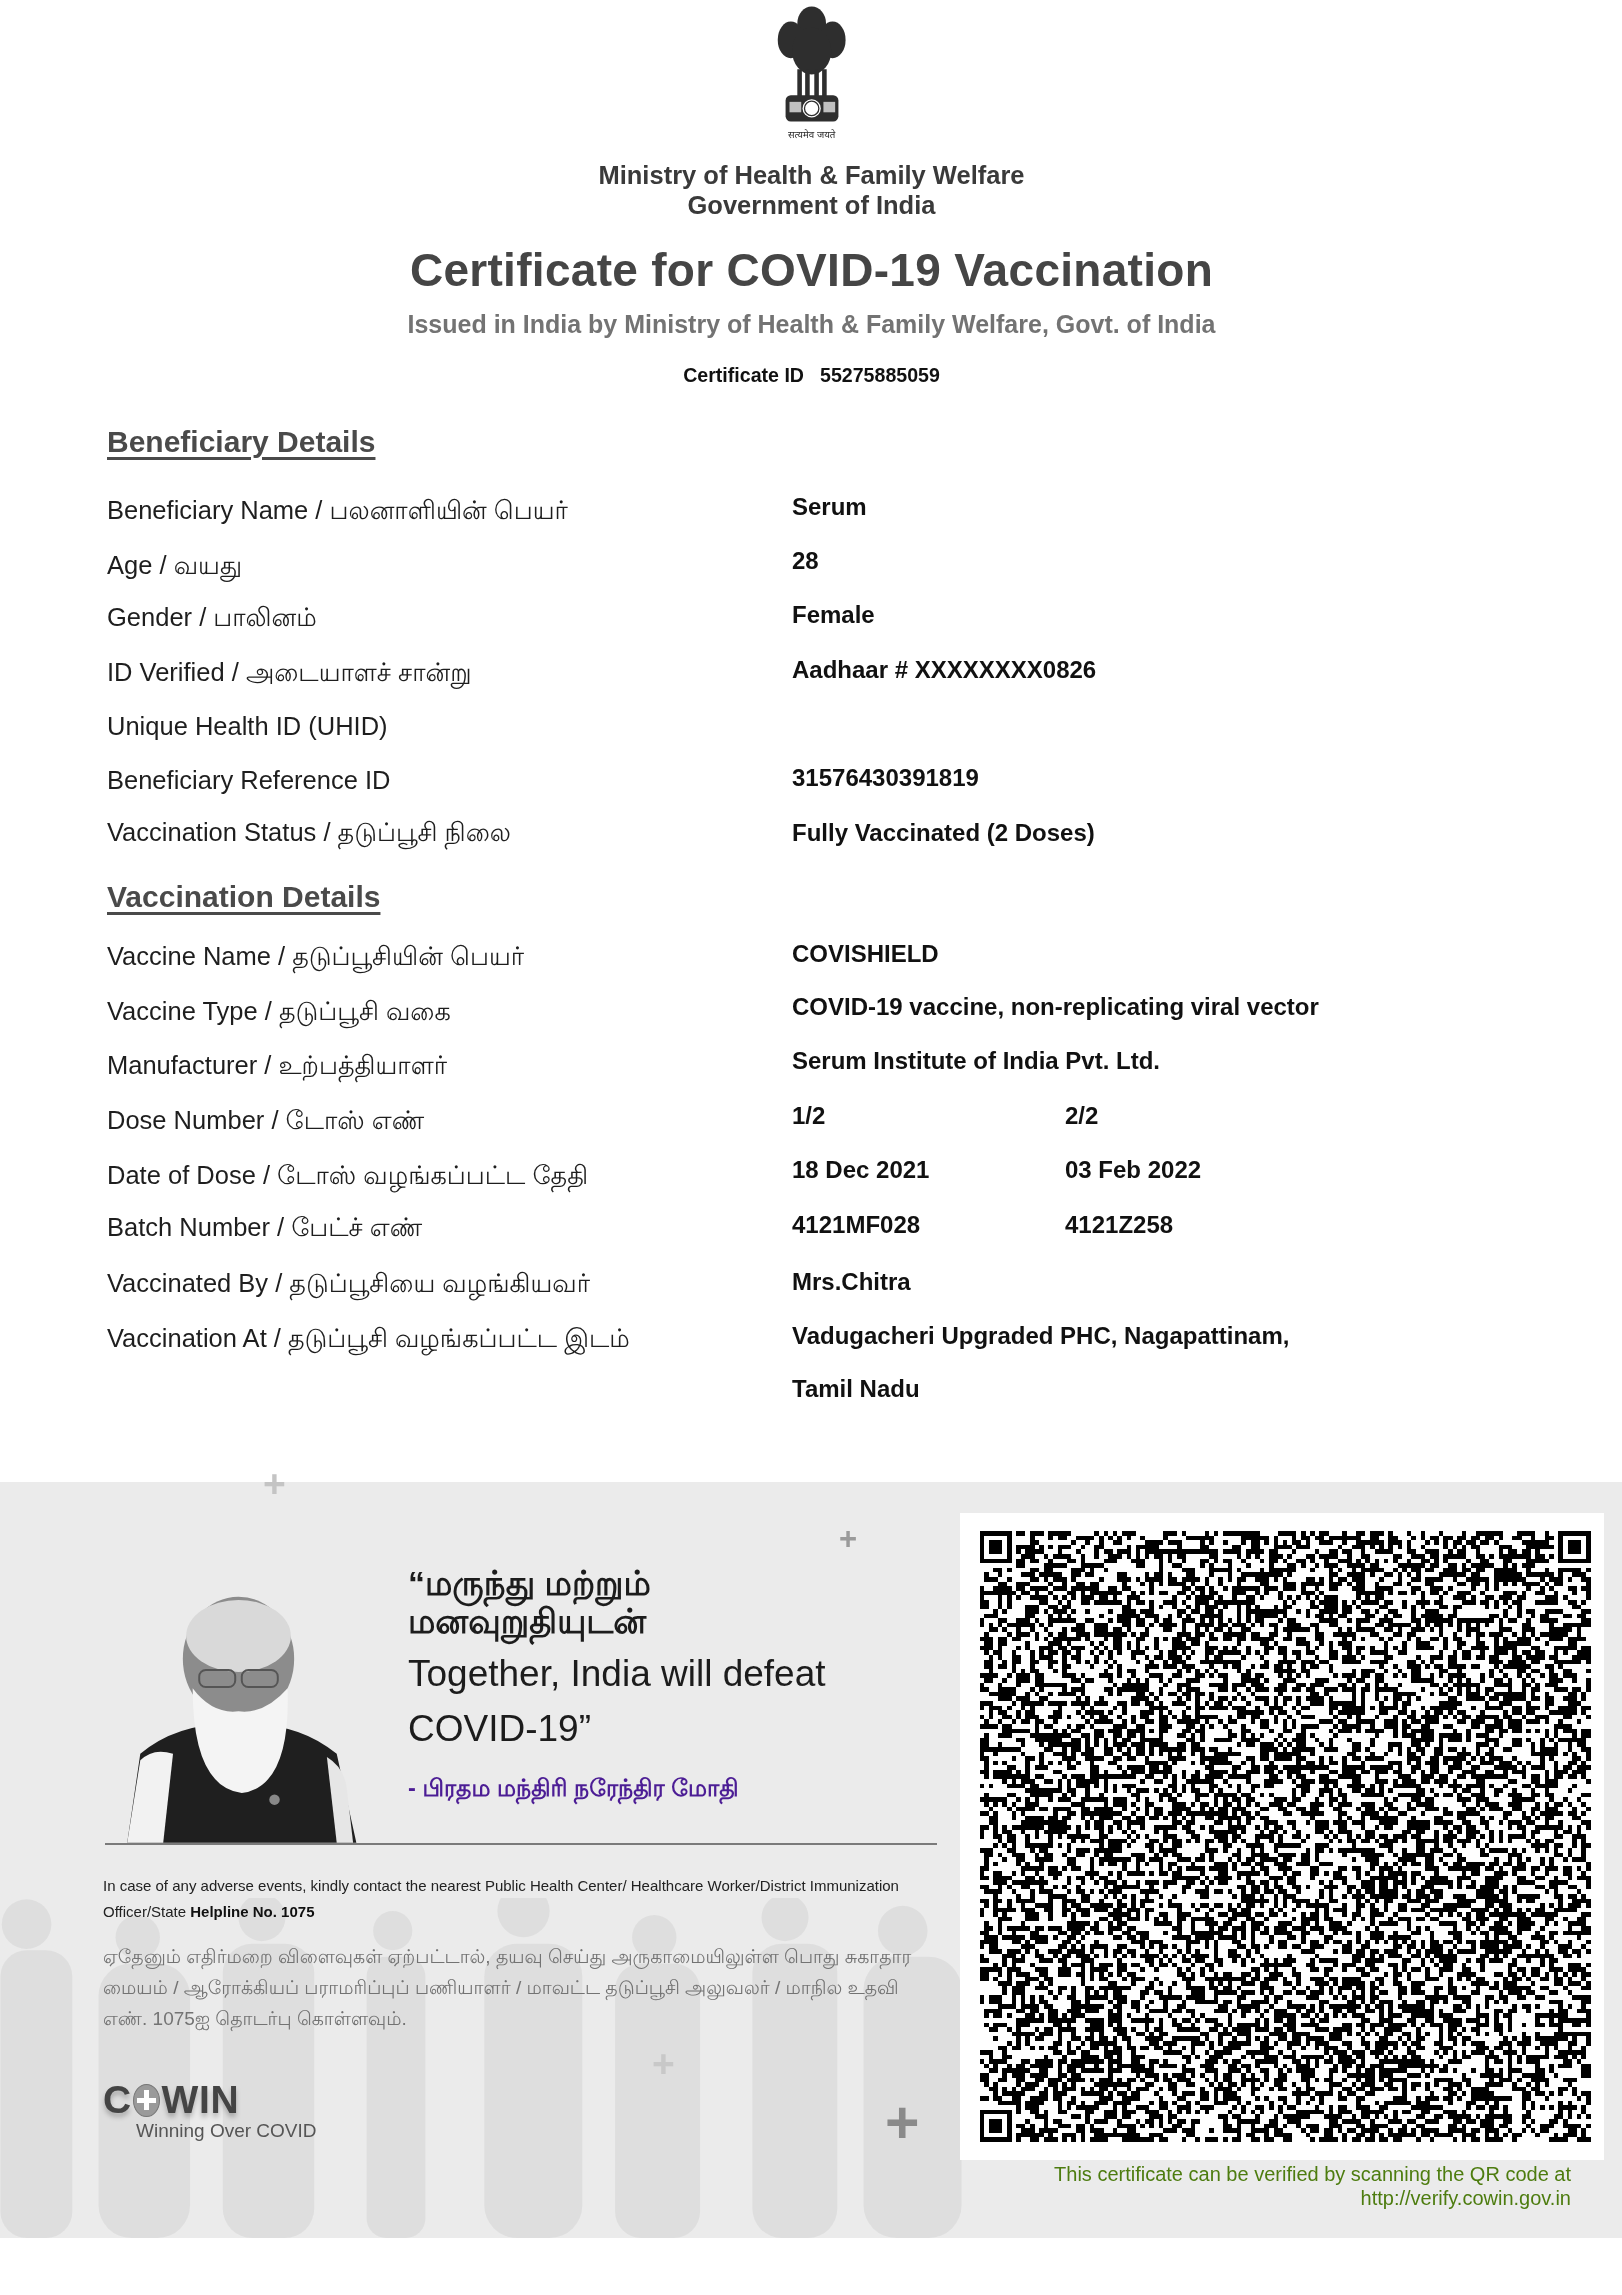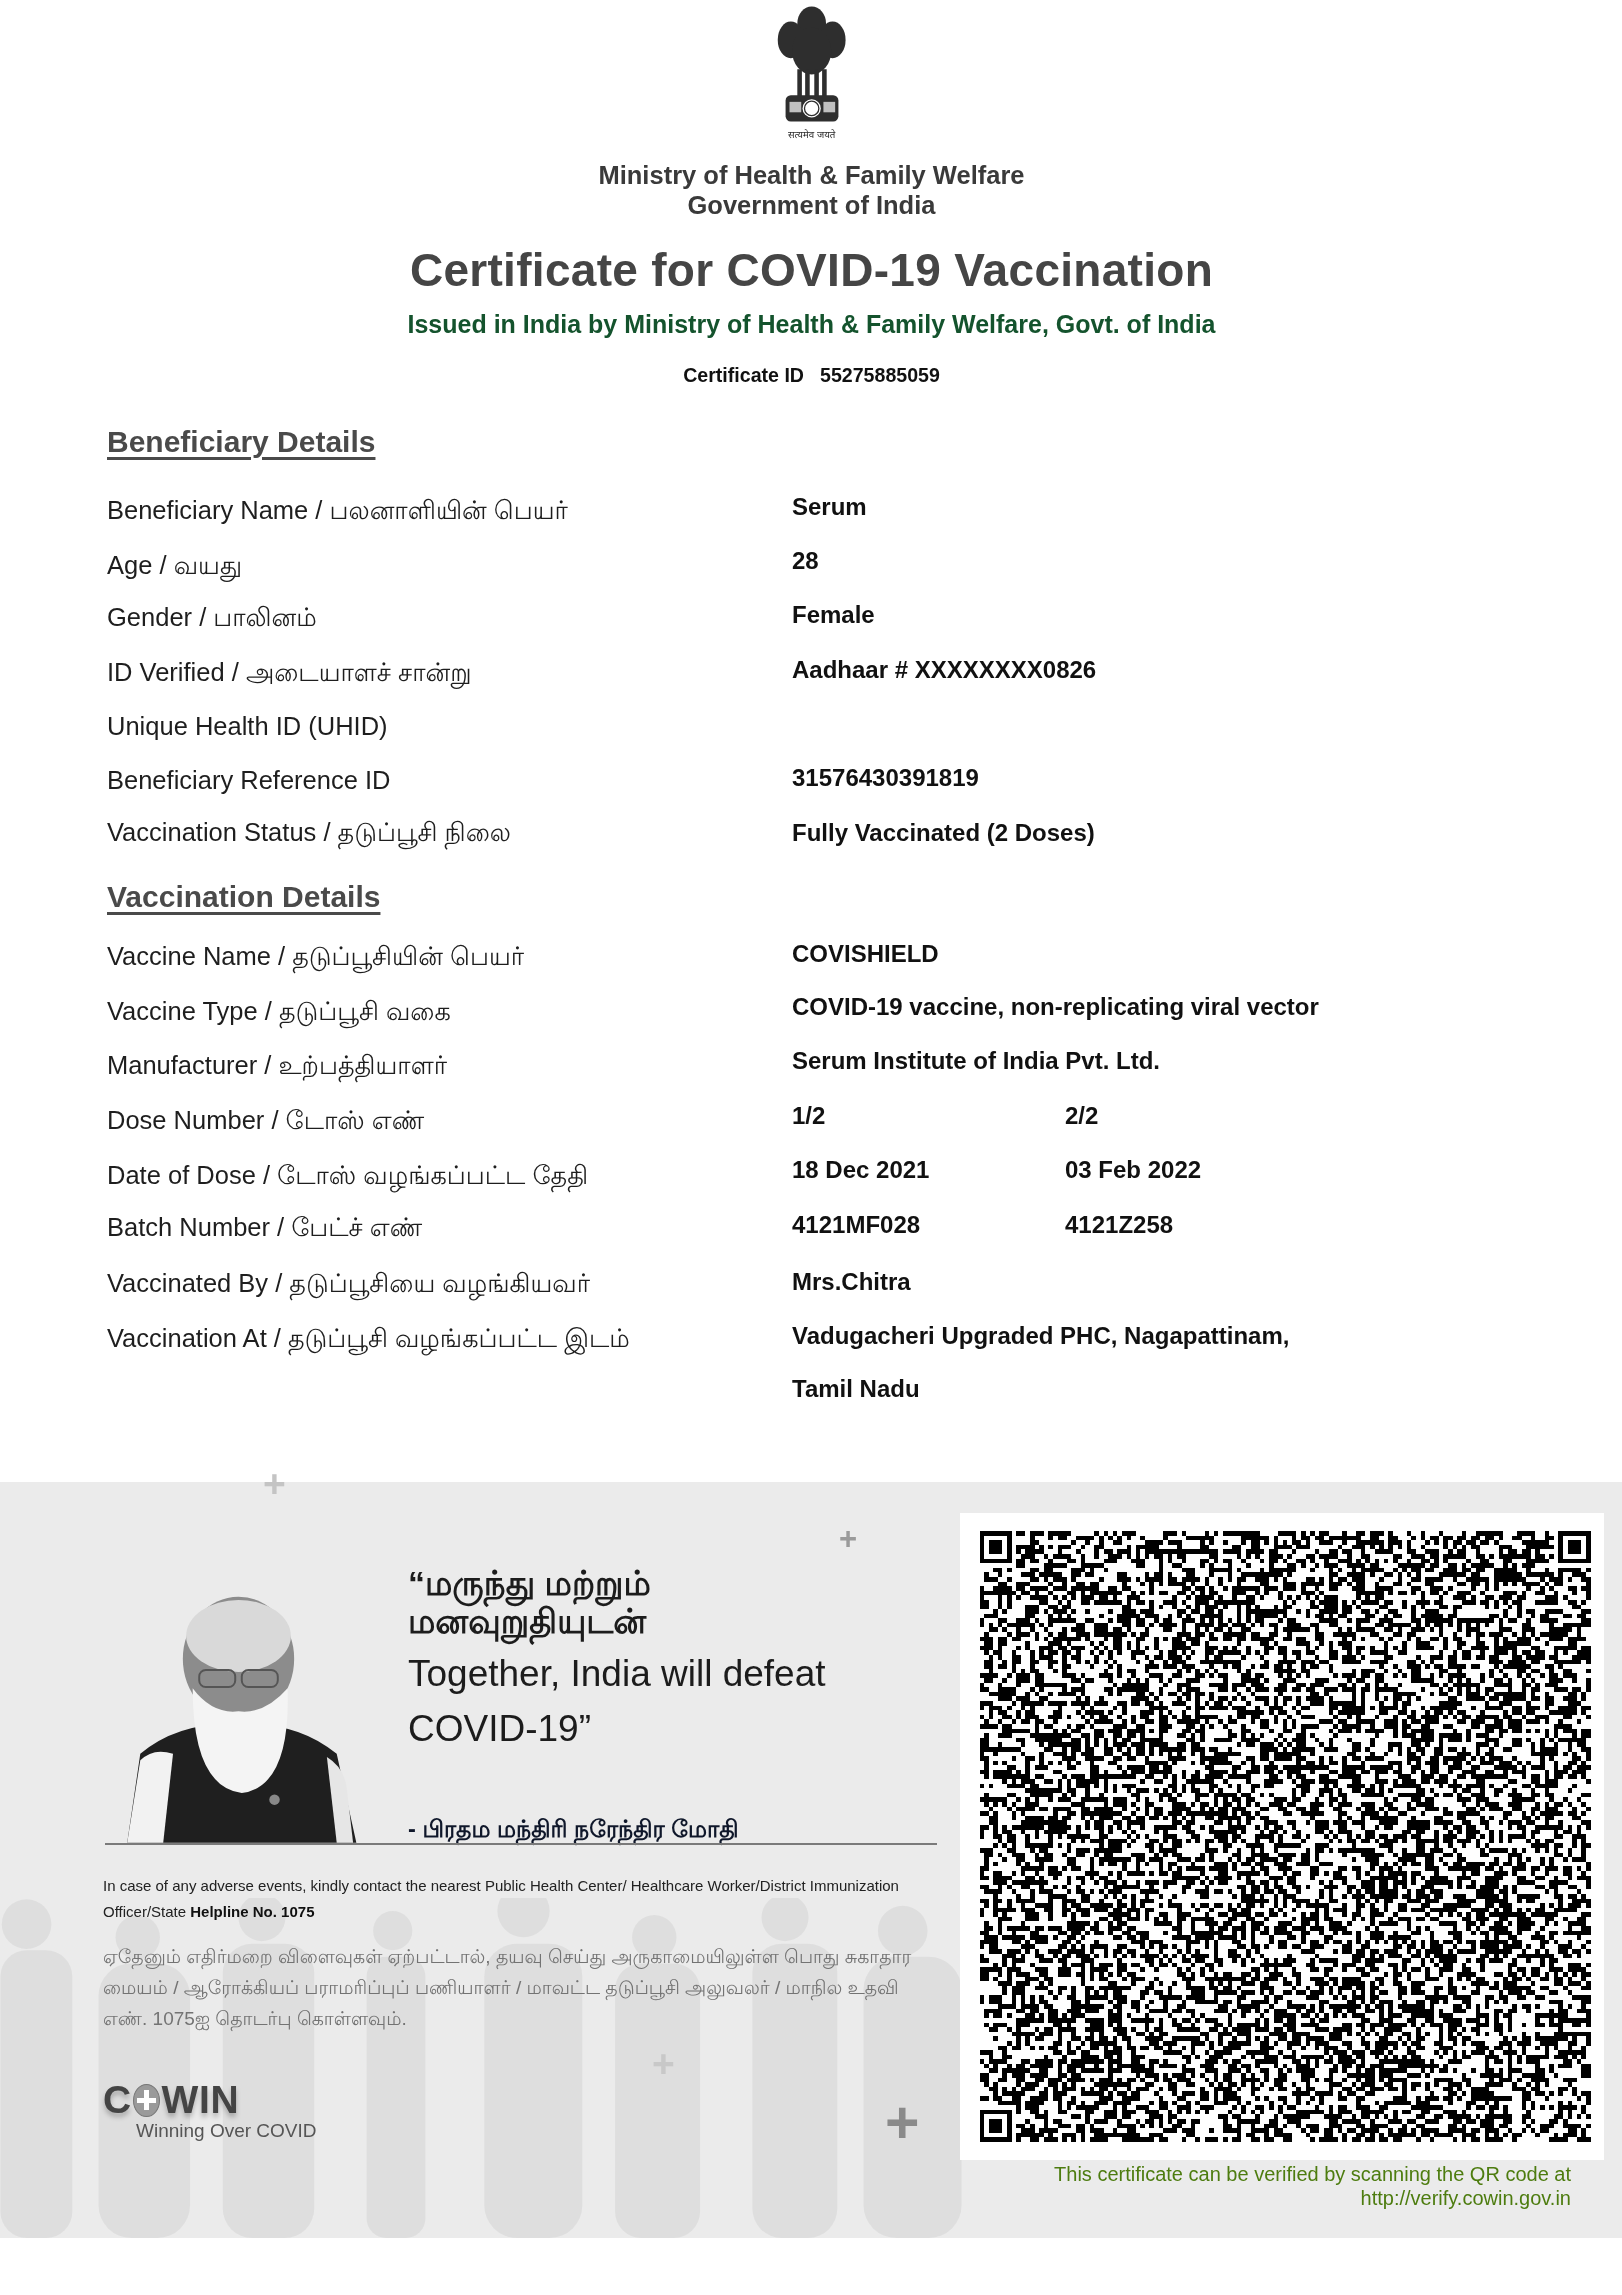--- a/index.html
+++ b/index.html
@@ -7,39 +7,39 @@
          font-family: "Liberation Sans", "DejaVu Sans", sans-serif; color: #1a1a1a; }
   .abs { position: absolute; }
 
   
   .emblem { left: 771px; top: 3.9px; width: 82px; height: 137px; }
   .ministry { left: 0; width: 1623px; text-align: center; font-weight: bold; color: #3a3a3a;
               font-size: 25.5px; line-height: 30px; }
   .title { left: 0; top: 243px; width: 1623px; text-align: center; font-weight: bold;
            font-size: 46px; color: #454545; letter-spacing: 0.3px; }
   .subtitle { left: 0; top: 310px; width: 1623px; text-align: center; font-weight: bold;
-              font-size: 25px; color: #14532d; }
+              font-size: 25px; color: #737373; }
   .certid { left: 0; top: 364px; width: 1623px; text-align: center; font-weight: bold;
             font-size: 19.6px; color: #111; }
   .certid span + span { margin-left: 16px; }
 
   
   .section-head { left: 107px; font-size: 30px; font-weight: bold; color: #4a4a4a;
                   text-decoration: underline; text-decoration-thickness: 2.6px; text-underline-offset: 5.2px; }
   .label { left: 107px; font-size: 25.5px; color: #1e1e1e; white-space: nowrap; }
   .value { left: 792px; font-size: 24px; font-weight: bold; color: #111; white-space: nowrap; }
   .value2 { left: 1065px; font-size: 24px; font-weight: bold; color: #111; white-space: nowrap; }
 
   
   .band { left: 0; top: 1482px; width: 1623px; height: 756px; background: #ebebeb; overflow: hidden; }
   .crowd { left: 0; top: 1898px; width: 962px; height: 340px; }
   .plus { color: #c4c4c4; font-weight: bold; line-height: 1; }
   .quote-ta { left: 408px; top: 1564px; font-size: 34px; font-weight: bold; color: #1c1c1c; line-height: 38px; }
   .quote-en { left: 408px; top: 1646px; font-size: 37px; color: #1c1c1c; line-height: 55px; }
-  .quote-by { left: 408px; top: 1775px; font-size: 23.6px; font-weight: bold; color: #0f172a; margin-top: 41px; }
+  .quote-by { left: 408px; top: 1775px; font-size: 23.6px; font-weight: bold; color: #4c1d95; }
   .divider { left: 105px; top: 1843px; width: 832px; height: 2px; background: #7a7a7a; }
   .portrait { left: 101px; top: 1590px; width: 275px; height: 253px; }
 
   .adverse-en { left: 103px; top: 1873px; font-size: 15px; color: #222; line-height: 26px; width: 844px; }
   .adverse-en b { color: #111; }
   .adverse-ta { left: 103px; top: 1941px; font-size: 19px; color: #737373; line-height: 31px; width: 844px; }
 
   .cowin { left: 103px; top: 2078px; font-size: 39px; font-weight: bold; color: #444;
            letter-spacing: 0.7px; text-shadow: 0 3.9px 5.2px rgba(0,0,0,0.25); display: flex; align-items: center; }
   .cowin .o { display: inline-block; width: 25px; height: 31px; border-radius: 50%; background: #9a9a9a;

